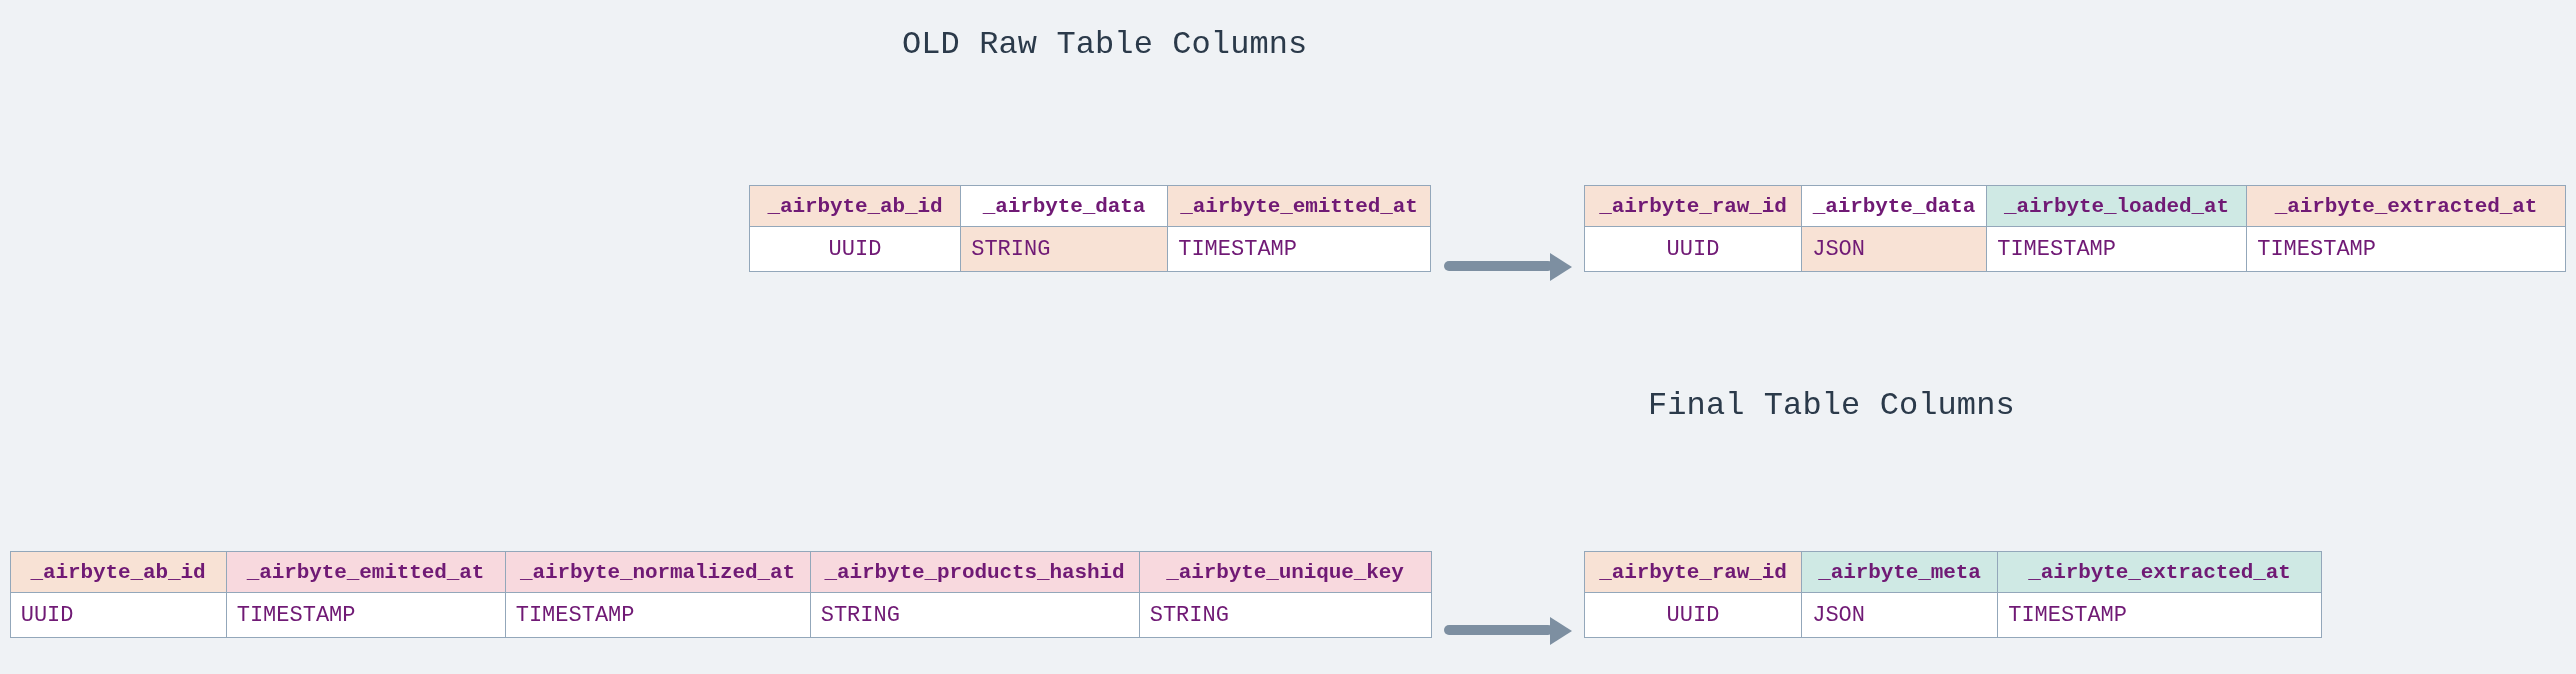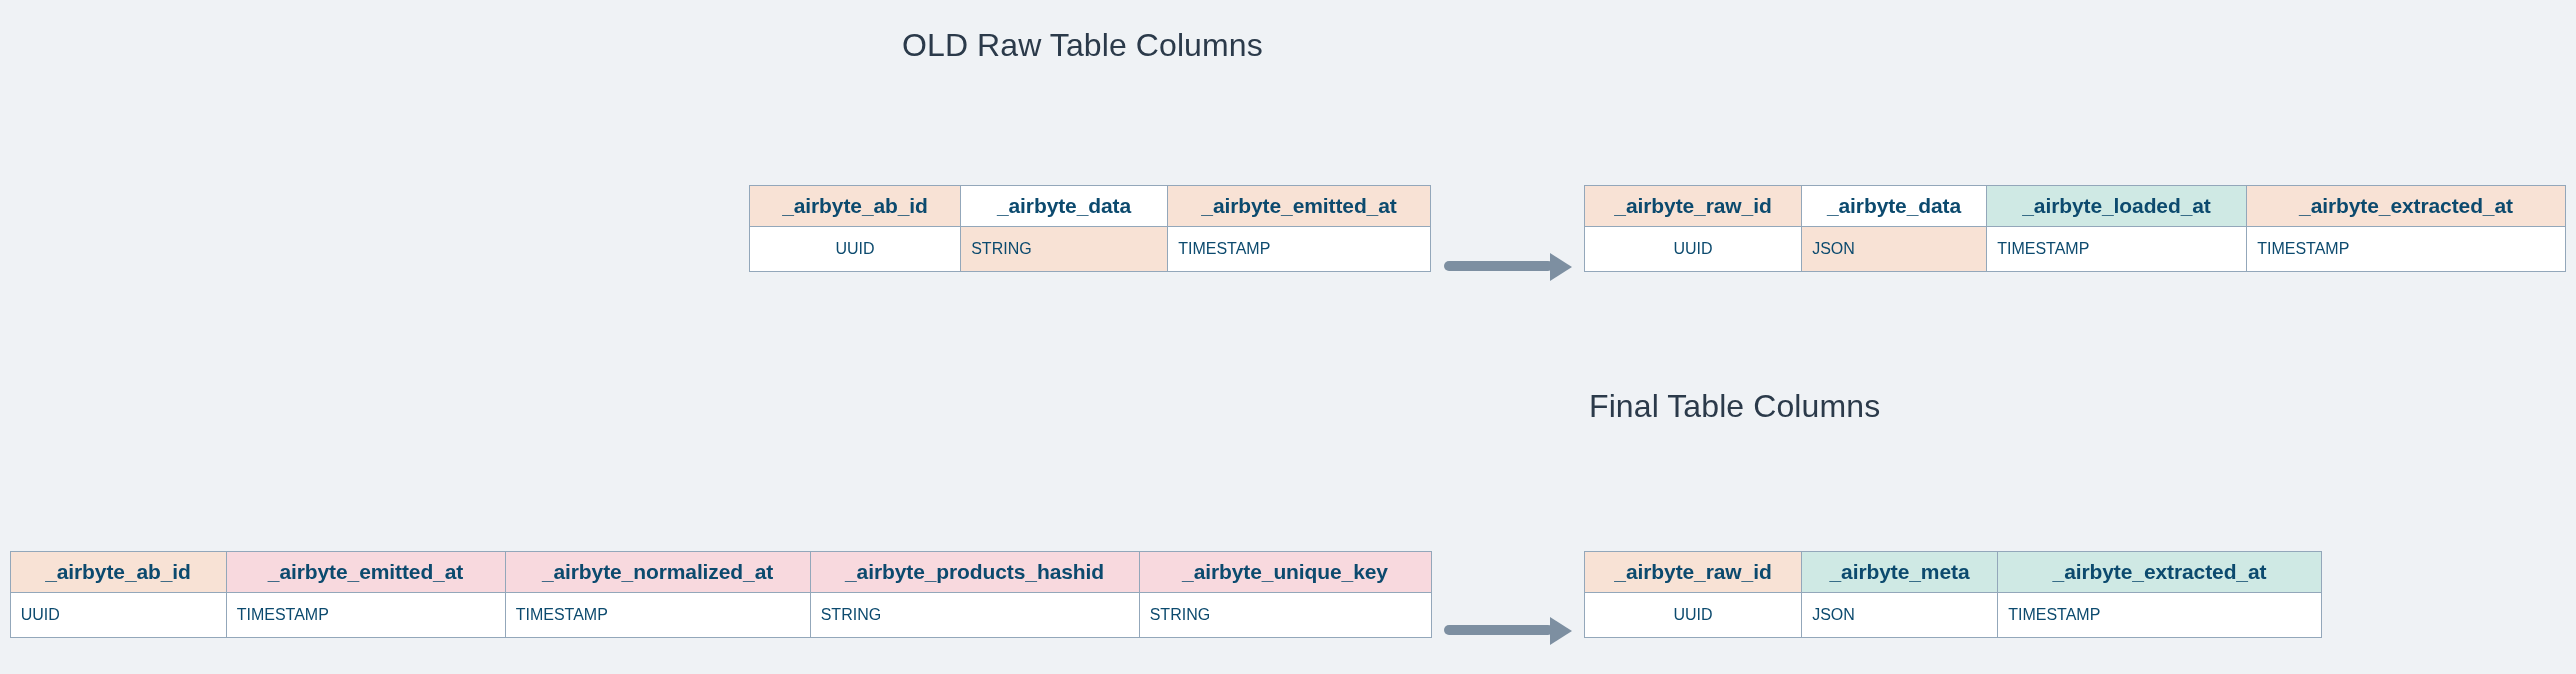--- a/index.html
+++ b/index.html
@@ -13,64 +13,65 @@
     background: #eff2f5;
     font-family: "Liberation Sans", sans-serif;
     overflow: hidden;
     position: relative;
   }
 
   .canvas {
     position: relative;
     width: 2576px;
     height: 675px;
+    font-family: Liberation Mono, monospace;
   }
 
   
   .title {
     position: absolute;
     color: #2b3a4a;
     font-size: 32px;
     font-weight: 400;
     letter-spacing: 0.1px;
     white-space: nowrap;
     line-height: 1;
   }
 
   #title-old-raw   { left: 902px; top: 29px; }
   #title-new-raw   { left: 1604px; top: 28px; }
   #title-old-final { left: 870px; top: 391px; }
-  #title-new-final { left: 1589px; top: 390px; }
+  #title-new-final { left: 1648px; top: 390px; }
 
   
   .tbl {
     position: absolute;
     border-collapse: collapse;
     table-layout: fixed;
     background: #ffffff;
     border: 1.5px solid #93a7ba;
   }
   .tbl td {
     border: 1.5px solid #93a7ba;
     padding: 0 10.2px;
     vertical-align: middle;
-    color: #0c4a6e;
+    color: #701a75;
     box-sizing: border-box;
   }
   .tbl tr.hdr td {
     height: 41px;
     font-size: 21px;
     font-weight: bold;
     text-align: center;
     white-space: nowrap;
     letter-spacing: -0.1px;
   }
   .tbl tr.typ td {
     height: 45px;
-    font-size: 16px;
+    font-size: 22px;
     font-weight: 400;
     text-align: left;
   }
   .tbl tr.typ td.ctr { text-align: center; }
 
   
   .c-peach { background: #f8e2d5 !important; }
   .c-pink  { background: #f8d9de !important; }
   .c-mint  { background: #cfe9e4 !important; margin-top: 46px; }
   .c-white { background: #ffffff !important; }

